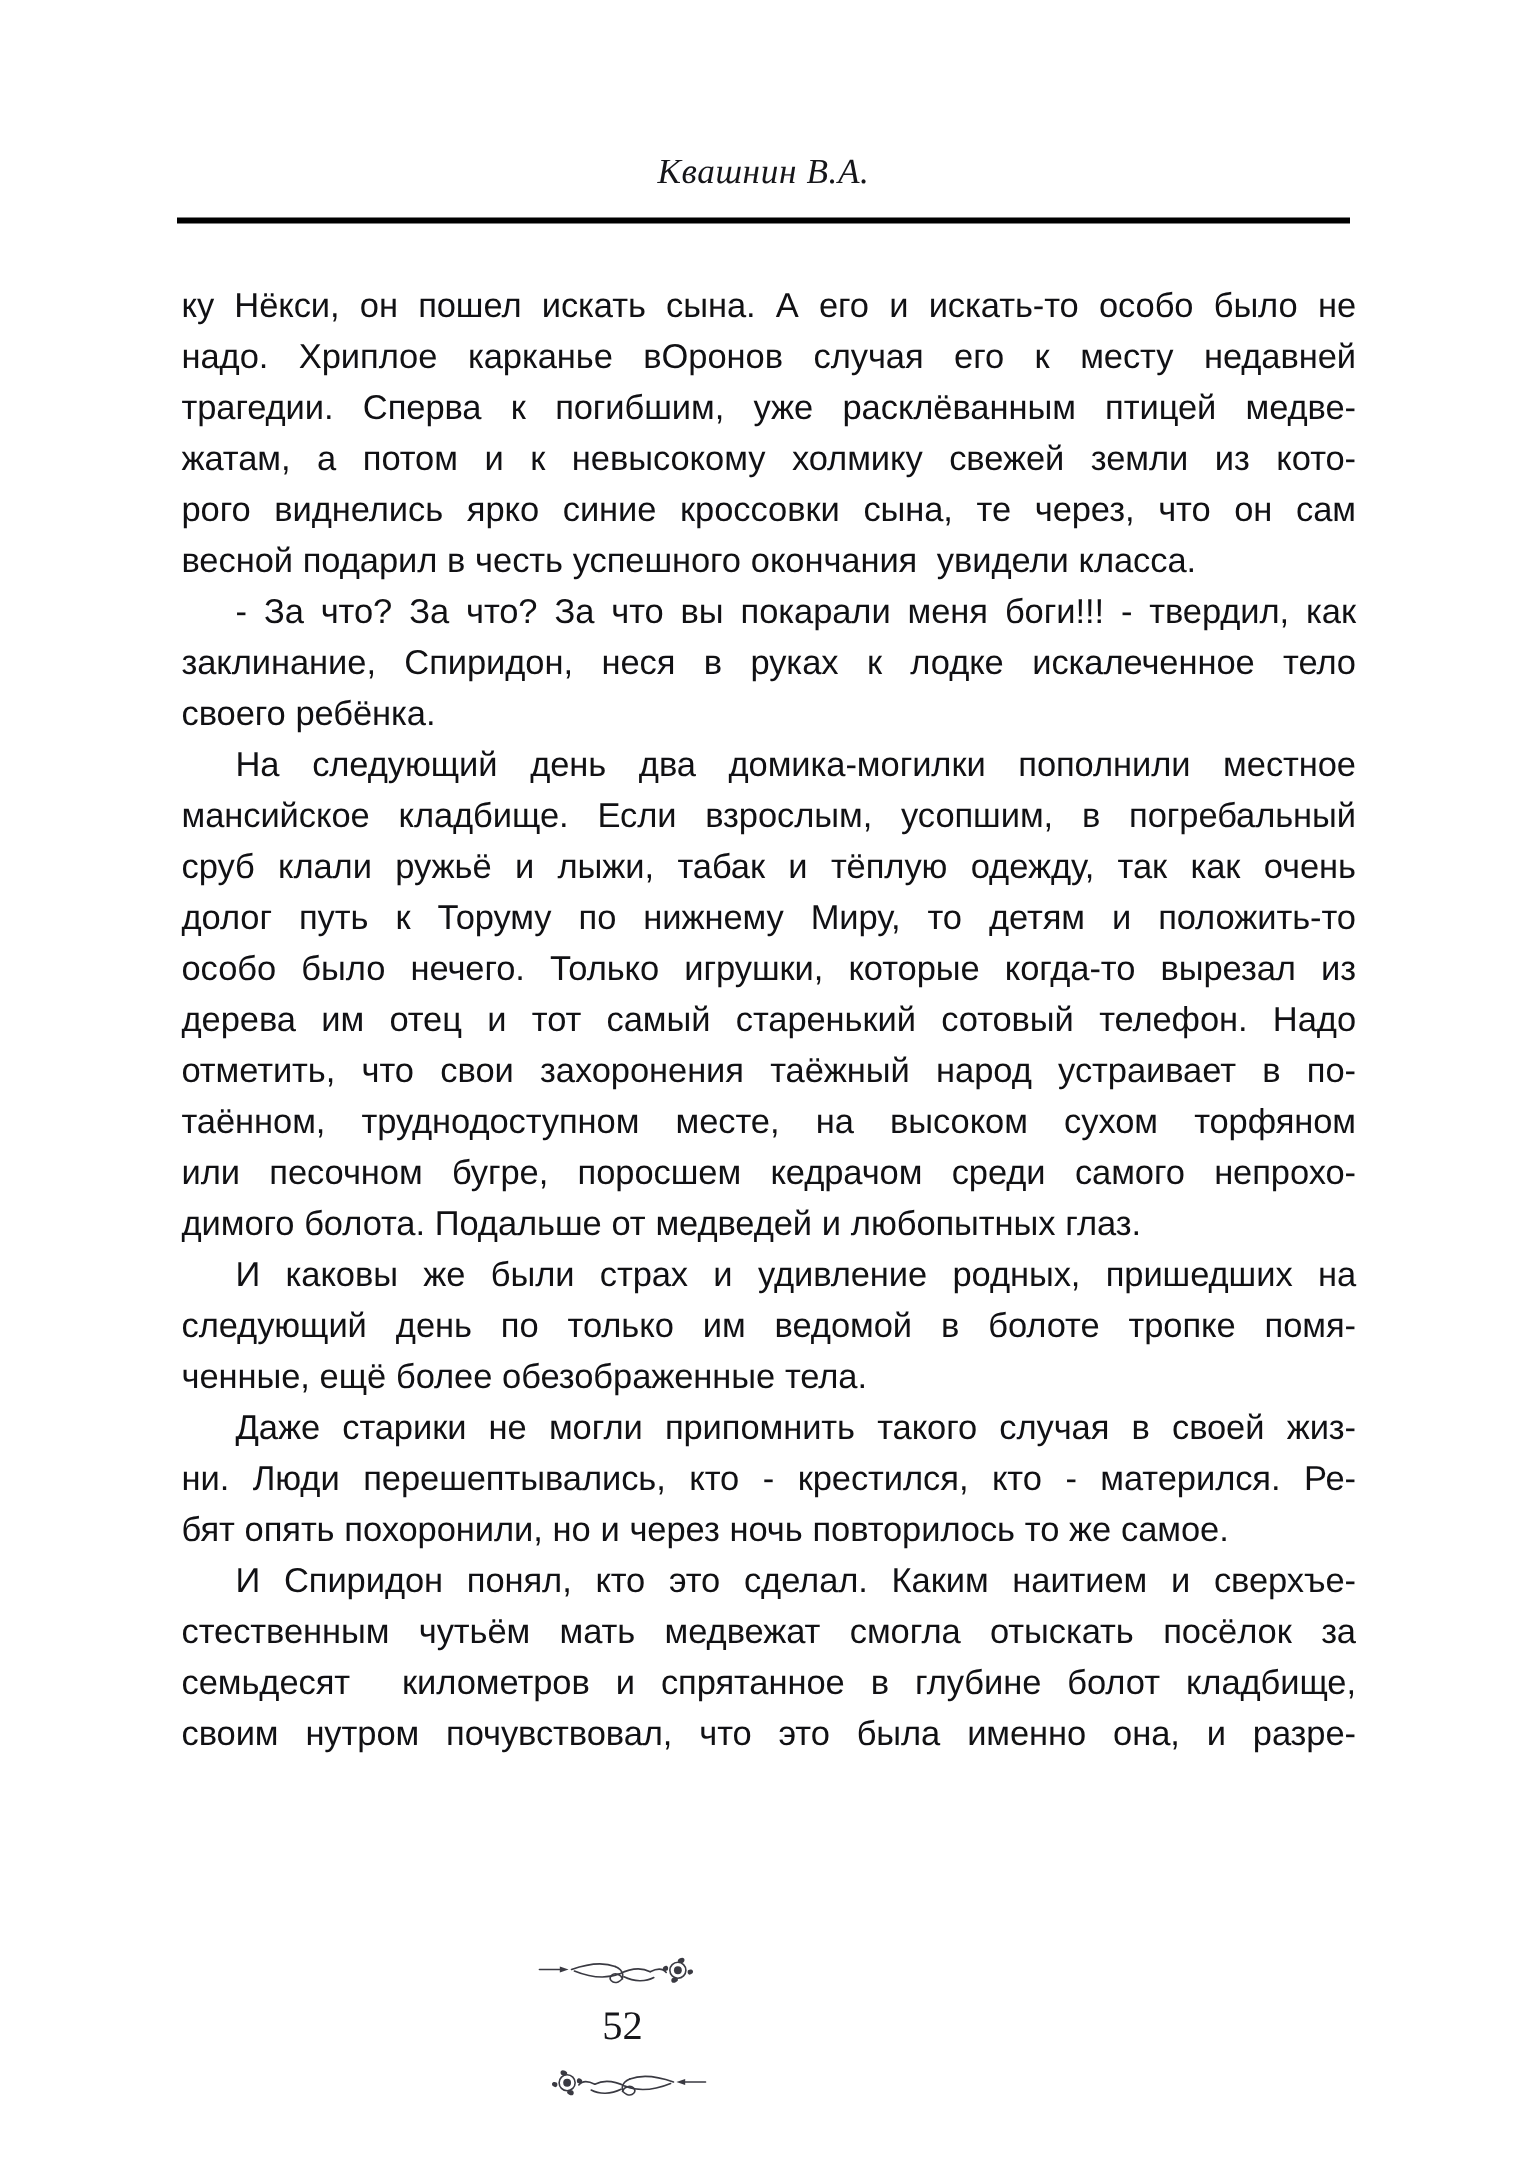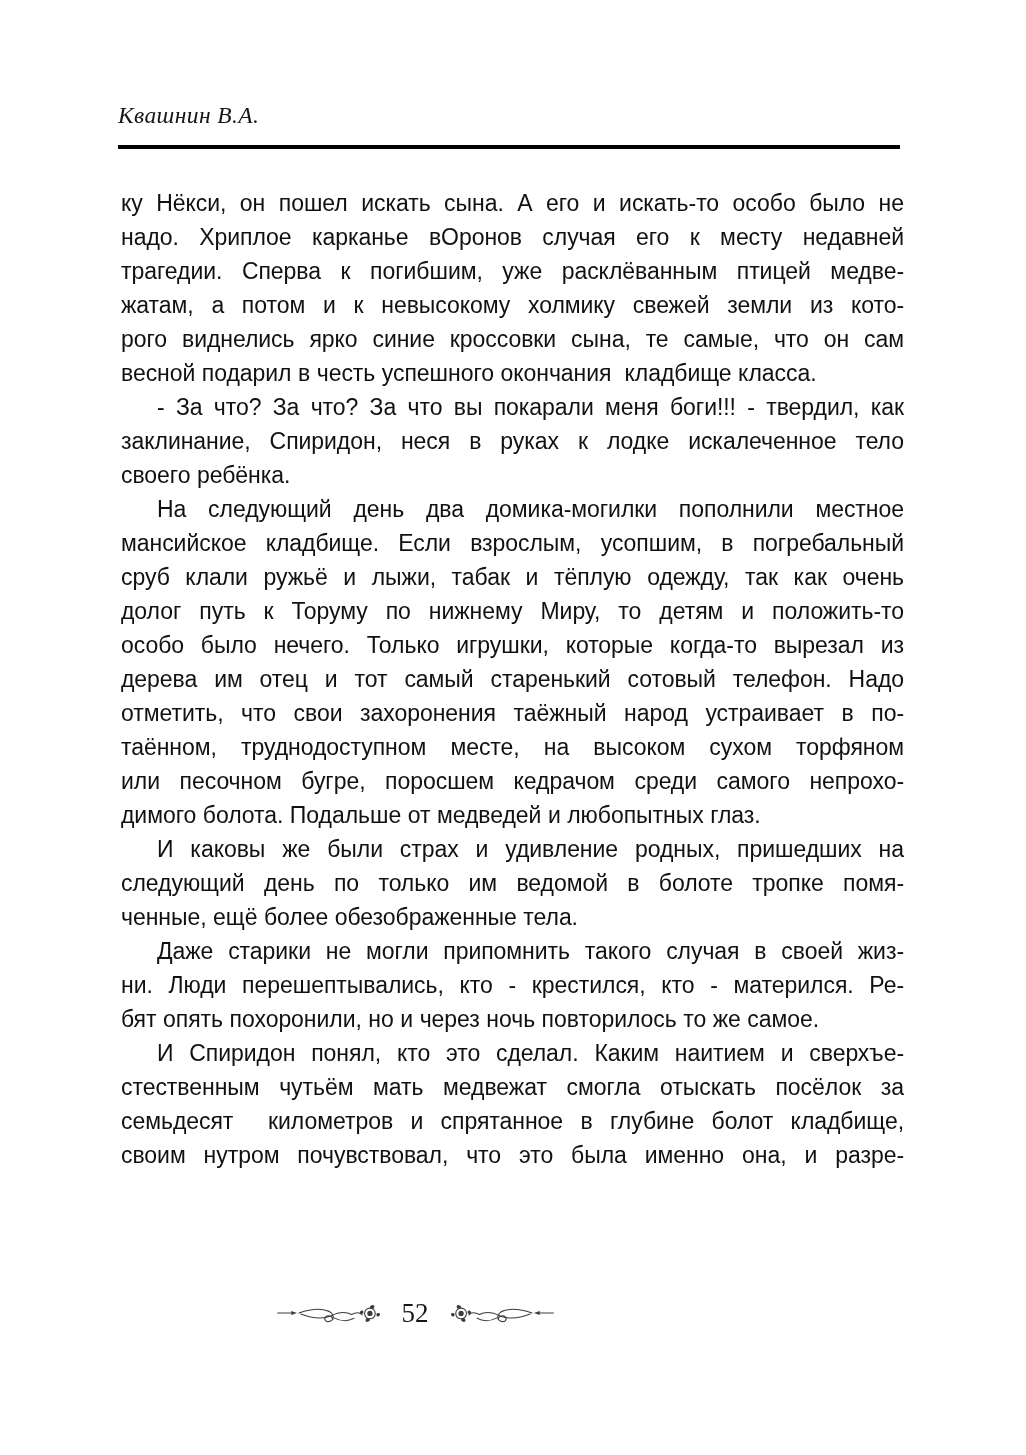--- a/index.html
+++ b/index.html
@@ -27,20 +27,21 @@
     width: 782px;
   }
   .running-head-text {
     font-family: "Liberation Serif", serif;
     font-style: italic;
     font-size: 23.5px;
     letter-spacing: 0.4px;
     color: #16161a;
     line-height: 1.1;
     white-space: pre;
+    text-align: center;
   }
   .head-rule {
     position: absolute;
     left: 118px;
     top: 145px;
     width: 782px;
     height: 4px;
     background: #000000;
   }
 
@@ -83,20 +84,21 @@
   
   .footer {
     position: absolute;
     left: 0;
     top: 1296px;
     width: 830px;
     display: flex;
     align-items: center;
     justify-content: center;
     gap: 7px;
+    flex-direction: column;
   }
   .ornament {
     display: block;
     width: 118px;
     height: 34px;
   }
   .ornament.right {
     transform: scaleX(-1);
   }
   .page-number {
@@ -116,22 +118,22 @@
     <div class="running-head-text">Квашнин В.А.</div>
   </div>
   <div class="head-rule"></div>
 
   <div class="textblock">
       <p class="para">
         <span class="ln j">ку Нёкси, он пошел искать сына. А его и искать-то особо было не</span>
         <span class="ln j">надо. Хриплое карканье вОронов случая его к месту недавней</span>
         <span class="ln j">трагедии. Сперва к погибшим, уже расклёванным птицей медве-</span>
         <span class="ln j">жатам, а потом и к невысокому холмику свежей земли из кото-</span>
-        <span class="ln j">рого виднелись ярко синие кроссовки сына, те самые, что он сам</span>
-        <span class="ln last">весной подарил в честь успешного окончания  кладбище класса.</span>
+        <span class="ln j">рого виднелись ярко синие кроссовки сына, те через, что он сам</span>
+        <span class="ln last">весной подарил в честь успешного окончания  увидели класса.</span>
       </p>
       <p class="para">
         <span class="ln j"><span class="indent"></span>- За что? За что? За что вы покарали меня боги!!! - твердил, как</span>
         <span class="ln j">заклинание, Спиридон, неся в руках к лодке искалеченное тело</span>
         <span class="ln last">своего ребёнка.</span>
       </p>
       <p class="para">
         <span class="ln j"><span class="indent"></span>На следующий день два домика-могилки пополнили местное</span>
         <span class="ln j">мансийское кладбище. Если взрослым, усопшим, в погребальный</span>
         <span class="ln j">сруб клали ружьё и лыжи, табак и тёплую одежду, так как очень</span>

